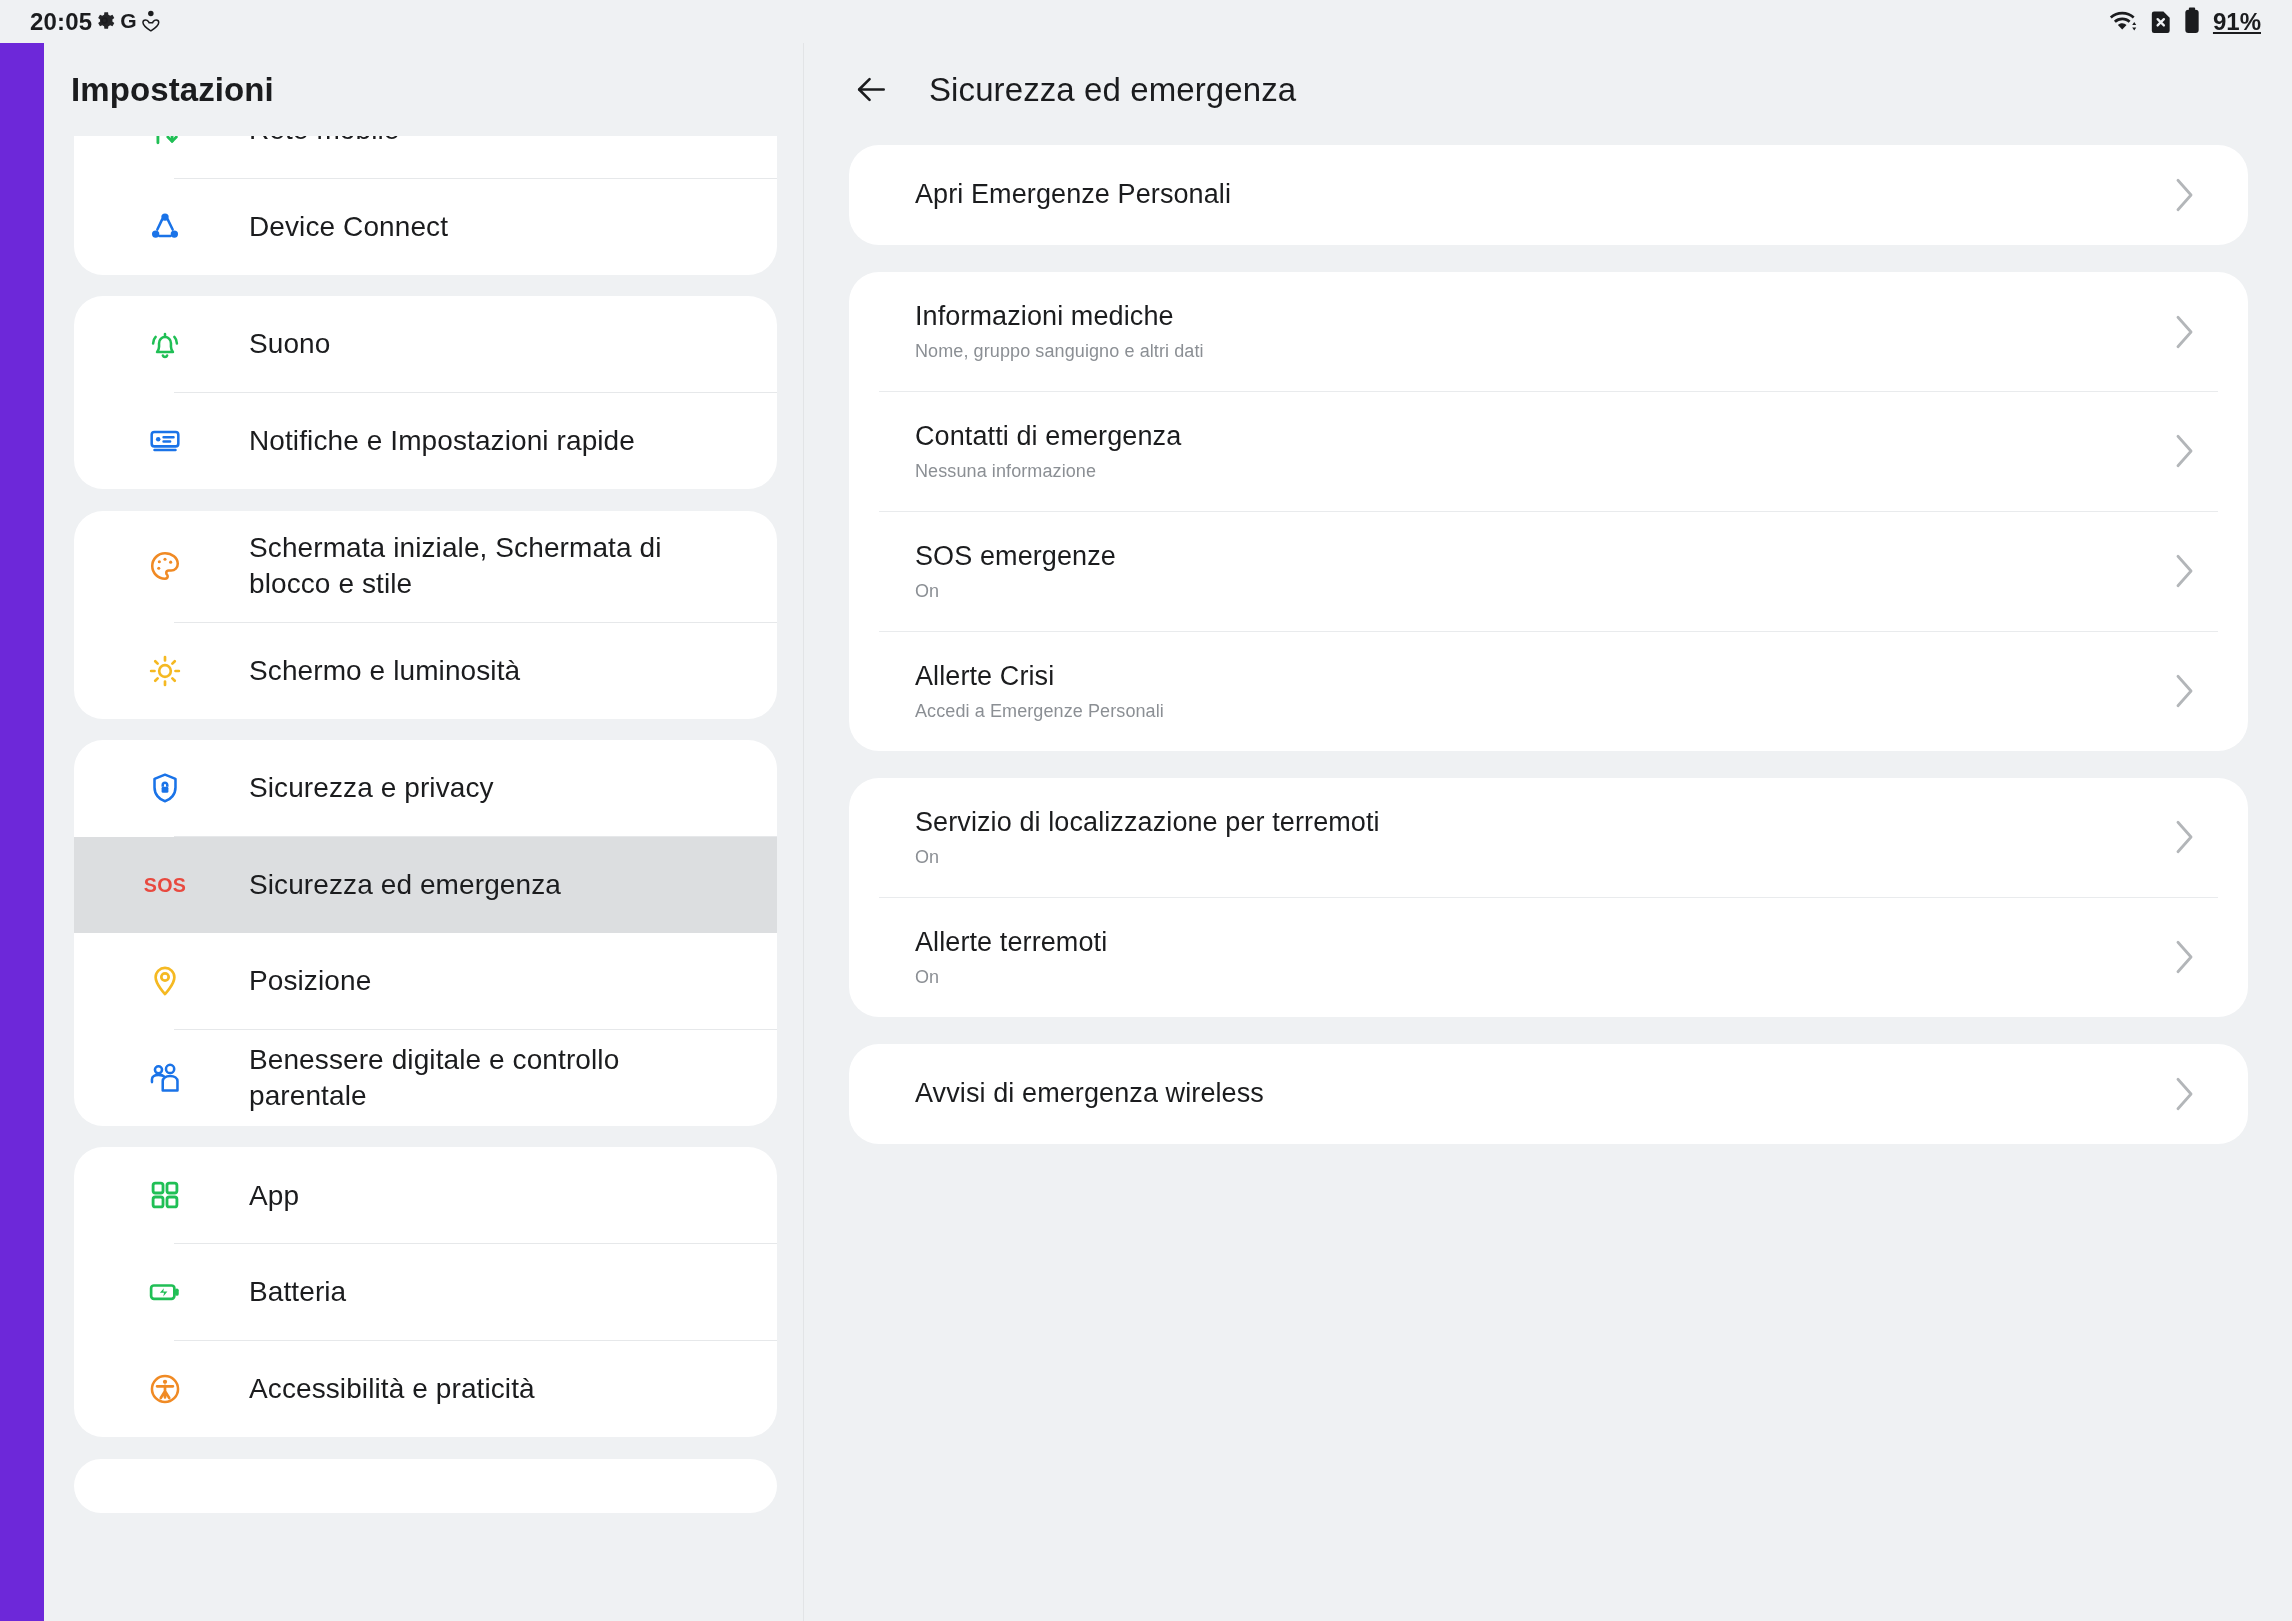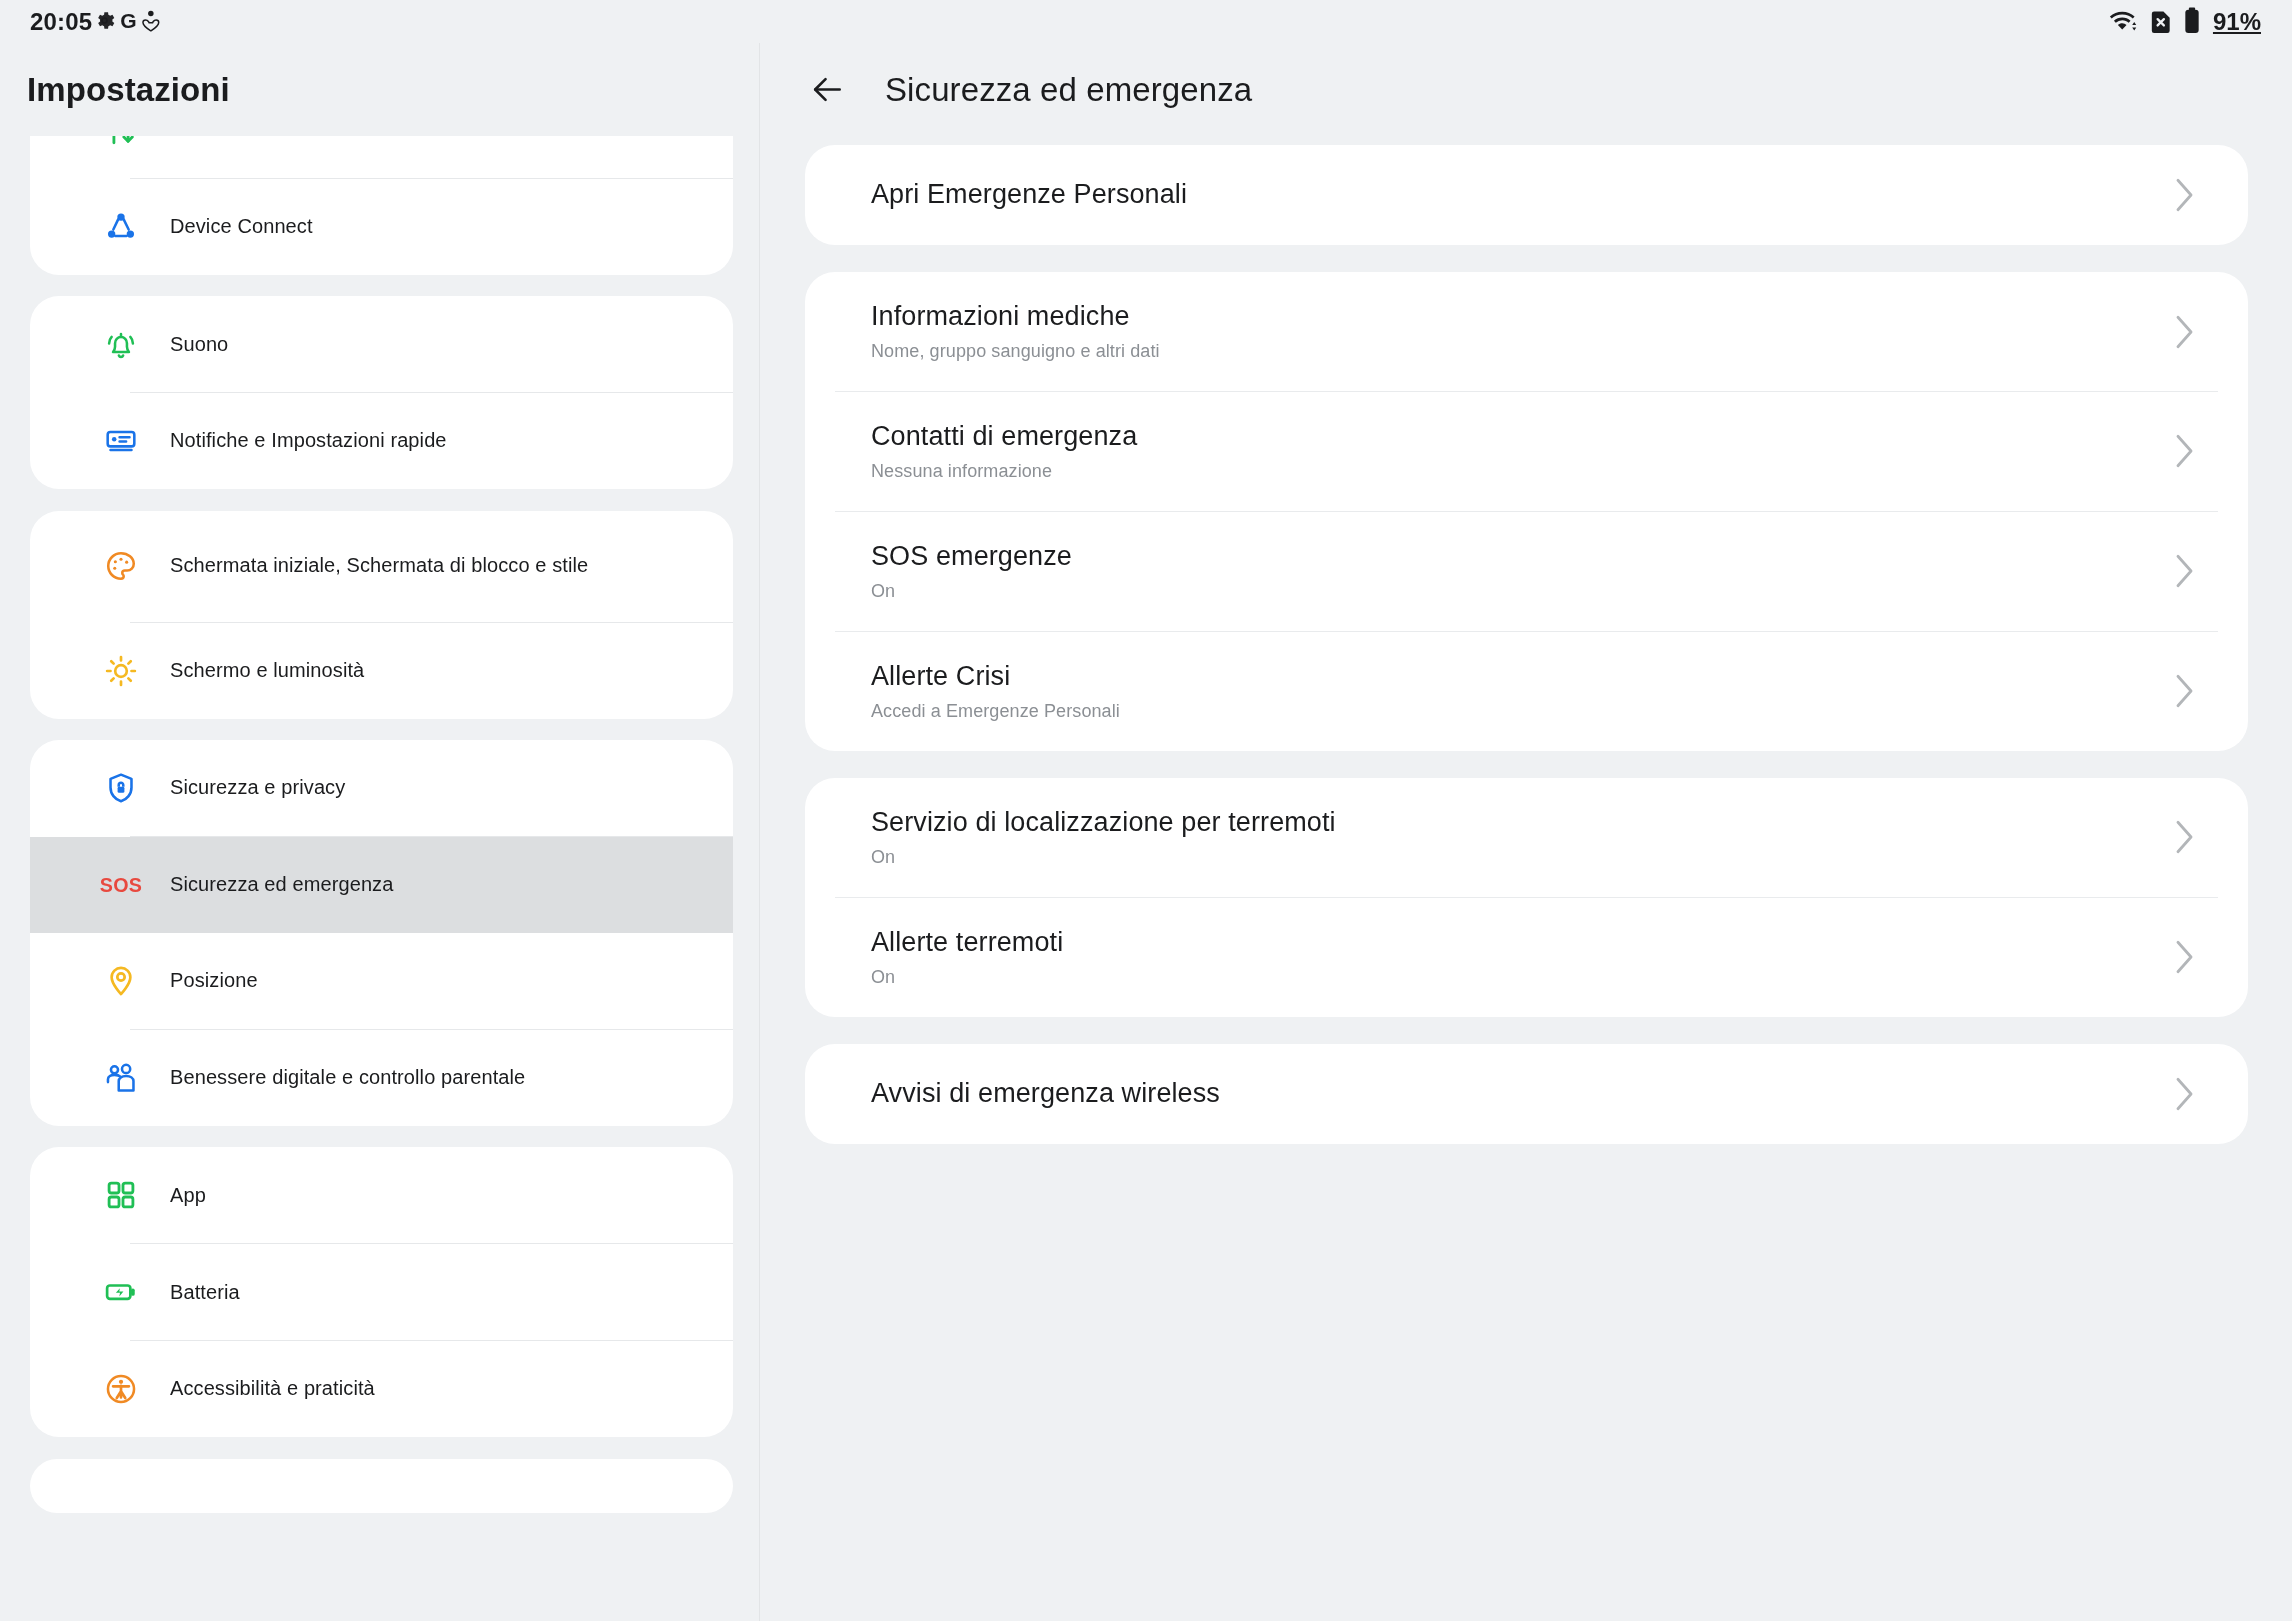--- a/index.html
+++ b/index.html
@@ -51,21 +51,22 @@
   }
   .sicon { display: block; }
 
   
   .root {
     position: absolute;
     top: 43px; left: 0;
     width: 2293px;
     height: 1578px;
     display: flex;
-    background: #000000;
+    background: #6d28d9;
+    padding-left: 44px;
   }
 
   
   .sidebar {
     width: 760px;
     height: 100%;
     position: relative;
     background: #eff1f3;
     border-right: 1.8px solid #e2e4e6;
     overflow: hidden;
@@ -113,25 +114,26 @@
   .side-ico {
     width: 48px;
     min-width: 48px;
     display: flex;
     align-items: center;
     justify-content: center;
     margin-right: 25px;
     margin-left: 40px;
   }
   .side-label {
-    font-size: 20px;
+    font-size: 28px;
     color: #1b1c1e;
     line-height: 1.28;
     letter-spacing: 0.1px;
     padding-right: 21.5px;
+    margin-left: 35px;
   }
   .side-sep {
     height: 0.9px;
     background: #e6e8ea;
     margin-left: 100px;
     margin-right: 0;
   }
   .sos-text {
     font-size: 19.7px;
     font-weight: 700;

